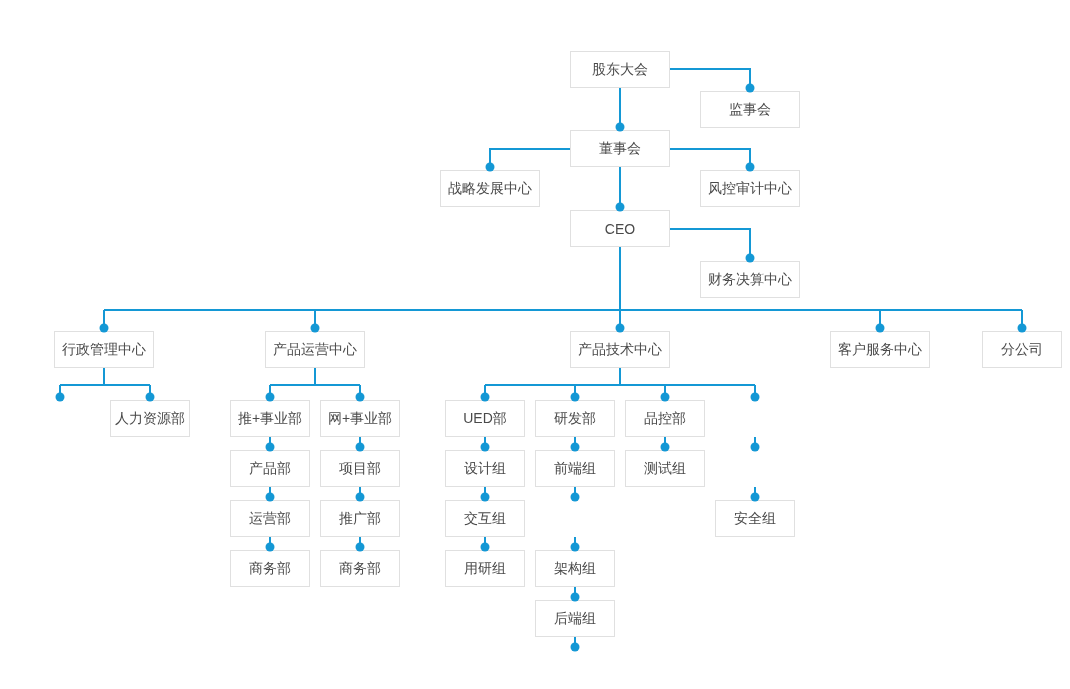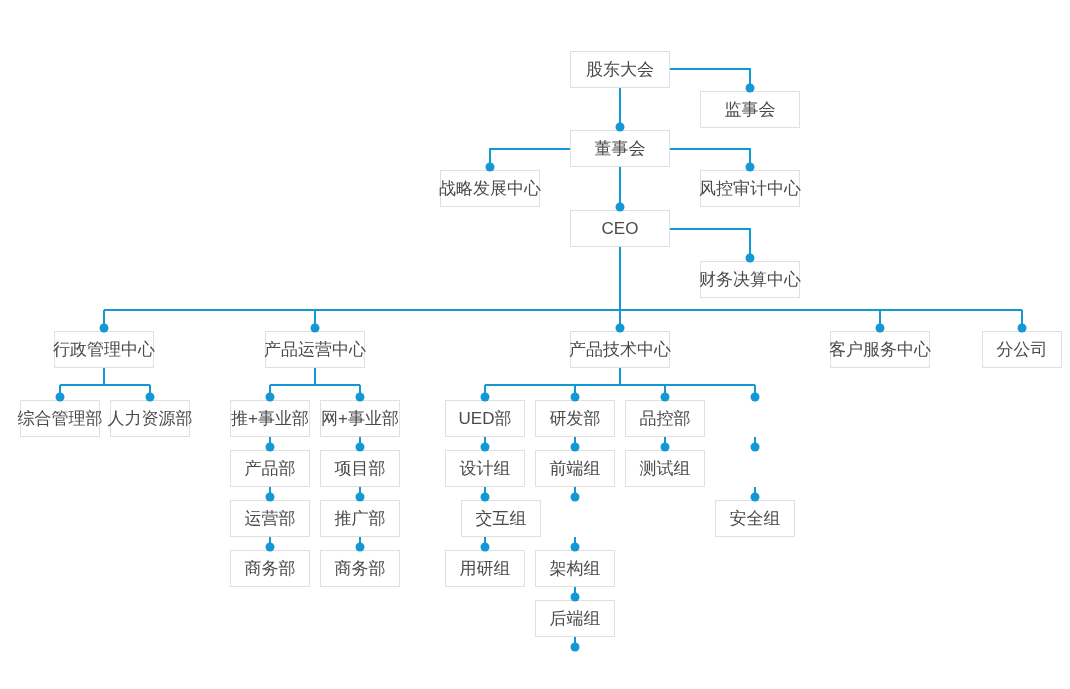--- a/index.html
+++ b/index.html
@@ -18,21 +18,21 @@
   .node {
     position: absolute;
     box-sizing: border-box;
     height: 37px;
     width: 80px;
     background: var(--node-bg, #ffffff);
     border: 1px solid var(--node-border, #e0e0e0);
     display: flex;
     align-items: center;
     justify-content: center;
-    font-size: 17px;
+    font-size: 14px;
     color: var(--node-text, #4a4a4a);
     white-space: nowrap;
     z-index: 1;
   }
   .node.w100 { width: 100px; }
   .wires {
     position: absolute;
     left: 0;
     top: 0;
     z-index: 2;
@@ -125,40 +125,39 @@
   <div class="node w100" style="left:700px;top:170px">风控审计中心</div>
   <div class="node w100" style="left:570px;top:210px">CEO</div>
   <div class="node w100" style="left:700px;top:261px">财务决算中心</div>
 
   <div class="node w100" style="left:54px;top:331px">行政管理中心</div>
   <div class="node w100" style="left:265px;top:331px">产品运营中心</div>
   <div class="node w100" style="left:570px;top:331px">产品技术中心</div>
   <div class="node w100" style="left:830px;top:331px">客户服务中心</div>
   <div class="node" style="left:982px;top:331px">分公司</div>
 
-  <div class="node" style="left:20px;top:400px">综合管理部</div>
   <div class="node" style="left:110px;top:400px">人力资源部</div>
 
   <div class="node" style="left:230px;top:400px">推+事业部</div>
   <div class="node" style="left:320px;top:400px">网+事业部</div>
   <div class="node" style="left:230px;top:450px">产品部</div>
   <div class="node" style="left:320px;top:450px">项目部</div>
   <div class="node" style="left:230px;top:500px">运营部</div>
   <div class="node" style="left:320px;top:500px">推广部</div>
   <div class="node" style="left:230px;top:550px">商务部</div>
   <div class="node" style="left:320px;top:550px">商务部</div>
 
   <div class="node" style="left:445px;top:400px">UED部</div>
   <div class="node" style="left:535px;top:400px">研发部</div>
   <div class="node" style="left:625px;top:400px">品控部</div>
 
   <div class="node" style="left:445px;top:450px">设计组</div>
   <div class="node" style="left:535px;top:450px">前端组</div>
   <div class="node" style="left:625px;top:450px">测试组</div>
 
-  <div class="node" style="left:461px;top:500px">交互组</div>
+  <div class="node" style="left:445px;top:500px">交互组</div>
   <div class="node" style="left:715px;top:500px">安全组</div>
 
   <div class="node" style="left:445px;top:550px">用研组</div>
   <div class="node" style="left:535px;top:550px">架构组</div>
   <div class="node" style="left:535px;top:600px">后端组</div>
 
 </div>
 
 </body></html>

